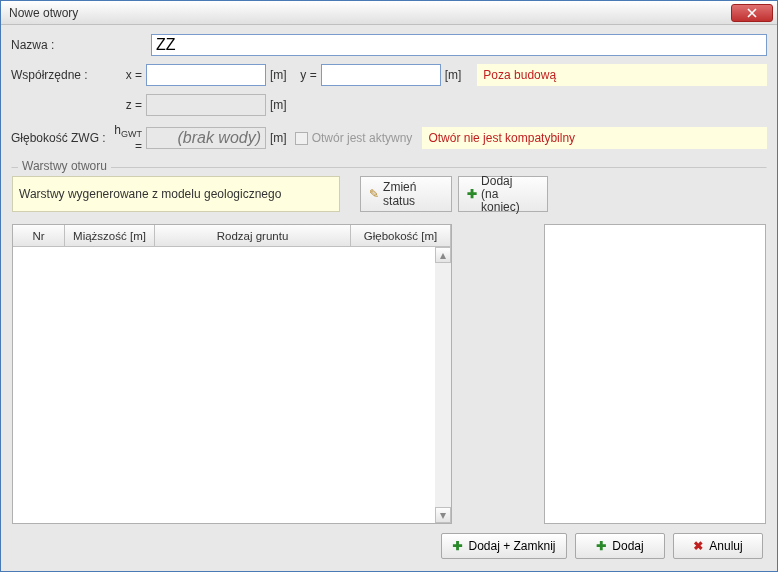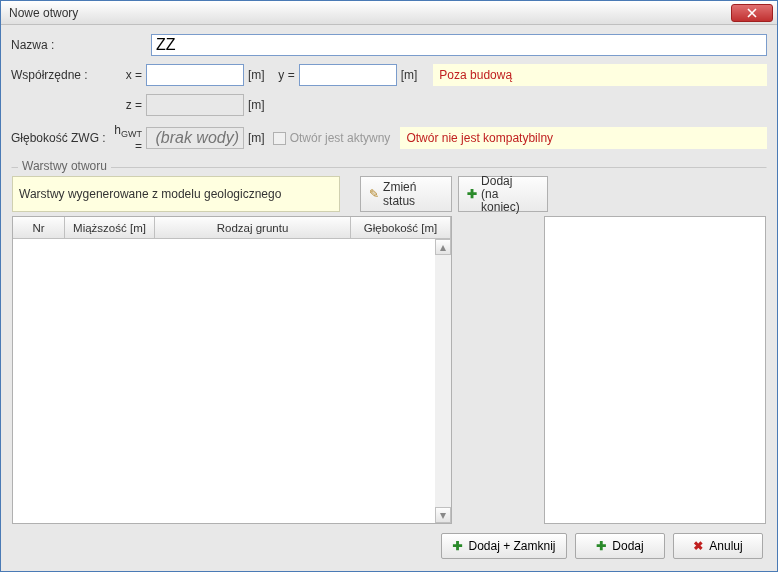--- a/index.html
+++ b/index.html
@@ -11,33 +11,33 @@
     .close-btn svg { width: 10px; height: 10px; }
     .body { flex: 1; padding: 8px 10px; display: flex; flex-direction: column; color: #333; }
     .row { display: flex; align-items: center; margin-bottom: 6px; min-height: 24px; }
     .lbl { width: 95px; }
     .sublbl { text-align: right; padding-right: 4px; }
     .hgwt sub { font-size: 9px; }
     input[type=text] { height: 22px; border: 1px solid #7a9ccc; padding: 0 4px; font-family: inherit; font-size: 16px; background: #fff; }
     input[type=text].disabled { background: #e8e8e8; color: #888; border-color: #b8b8b8; font-style: italic; text-align: right; }
     input[type=text].disabled.noitalic { font-style: normal; }
     .name-input { flex: 1; background: #fff; }
-    .coord-input { width: 98px; text-align: right; }
+    .coord-input { width: 120px; text-align: right; }
     .unit { padding: 0 6px 0 4px; }
     .warning-box { flex: 1; background: #ffffe0; height: 22px; display: flex; align-items: center; padding: 0 6px; color: #c02020; margin-left: 10px; }
     .checkbox { width: 13px; height: 13px; background: #f0f0f0; border: 1px solid #b0b0b0; margin: 0 4px 0 2px; }
     .chk-label { color: #999; }
     .fieldset { border: 1px solid transparent; border-top: 1px solid #c8c8c8; margin-top: 8px; padding: 8px 0 0; flex: 1; display: flex; flex-direction: column; position: relative; }
     .fieldset .legend { position: absolute; top: -9px; left: 6px; background: #e8e8e8; padding: 0 4px; color: #666; }
     .status-bar { flex: 1; background: #ffffe0; border: 1px solid #d0d0b0; display: flex; align-items: center; padding: 0 6px; max-width: 340px; }
     .status-btn, .add-end-btn { border: 1px solid #b0b0b0; background: linear-gradient(#fdfdfd, #eaeaea); display: flex; align-items: center; justify-content: center; gap: 4px; padding: 0 8px; cursor: pointer; }
     .status-btn { width: 92px; }
     .add-end-btn { width: 90px; flex-direction: row; text-align: left; line-height: 1.1; }
     .add-end-btn .txt { text-align: left; }
-    .grid-area { display: flex; flex: 1; margin-top: 2px; }
+    .grid-area { display: flex; flex: 1; margin-top: 10px; }
     .table-wrap { width: 440px; display: flex; flex-direction: column; border: 1px solid #b0b0b0; background: #fff; }
     .thead { display: flex; background: linear-gradient(#fdfdfd, #e6e6e6); border-bottom: 1px solid #c0c0c0; height: 22px; }
     .thead .th { border-right: 1px solid #c0c0c0; display: flex; align-items: center; justify-content: center; font-size: 11.5px; }
     .th-nr { width: 52px; }
     .th-m  { width: 90px; }
     .th-g  { width: 100px; }
     .th-r  { flex: 1; border-right: none; }
     .tbody { flex: 1; position: relative; background: #fff; }
     .scrollbar-v { position: absolute; right: 0; top: 0; width: 16px; height: 100%; background: #f0f0f0; }
     .scroll-arrow { width: 16px; height: 16px; background: linear-gradient(#fdfdfd, #e4e4e4); border: 1px solid #c0c0c0; display: flex; align-items: center; justify-content: center; color: #888; }

